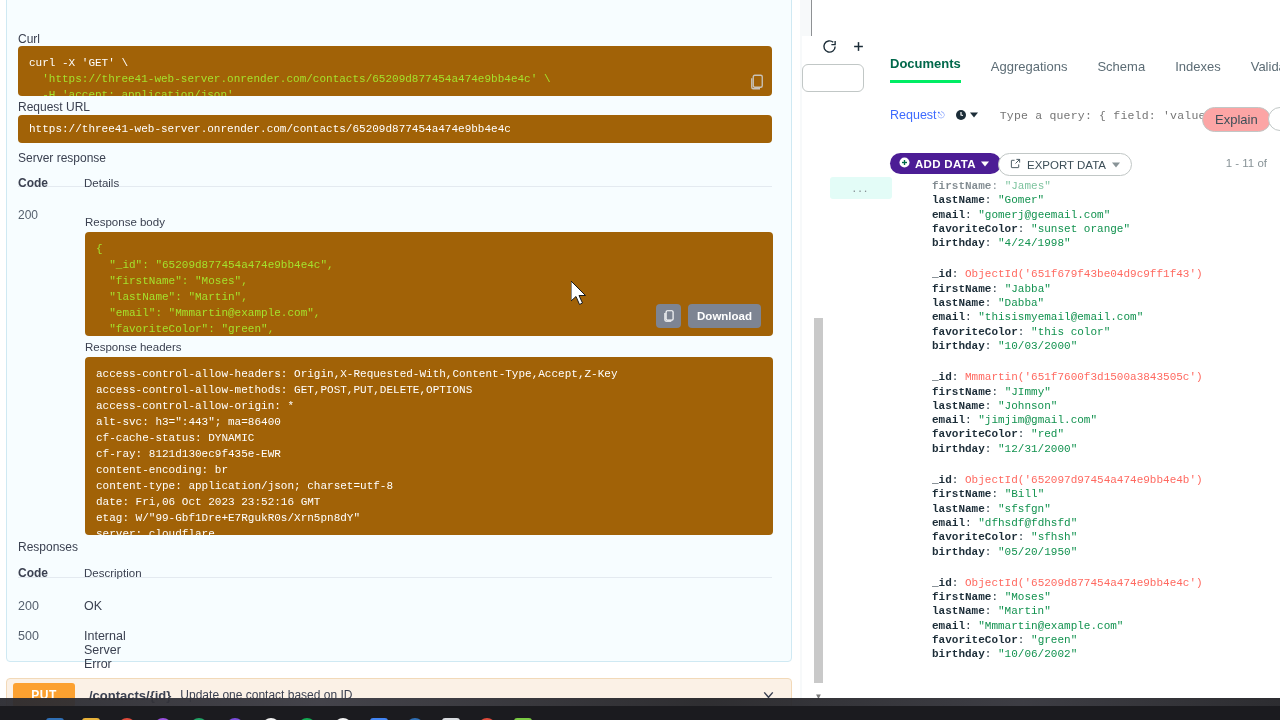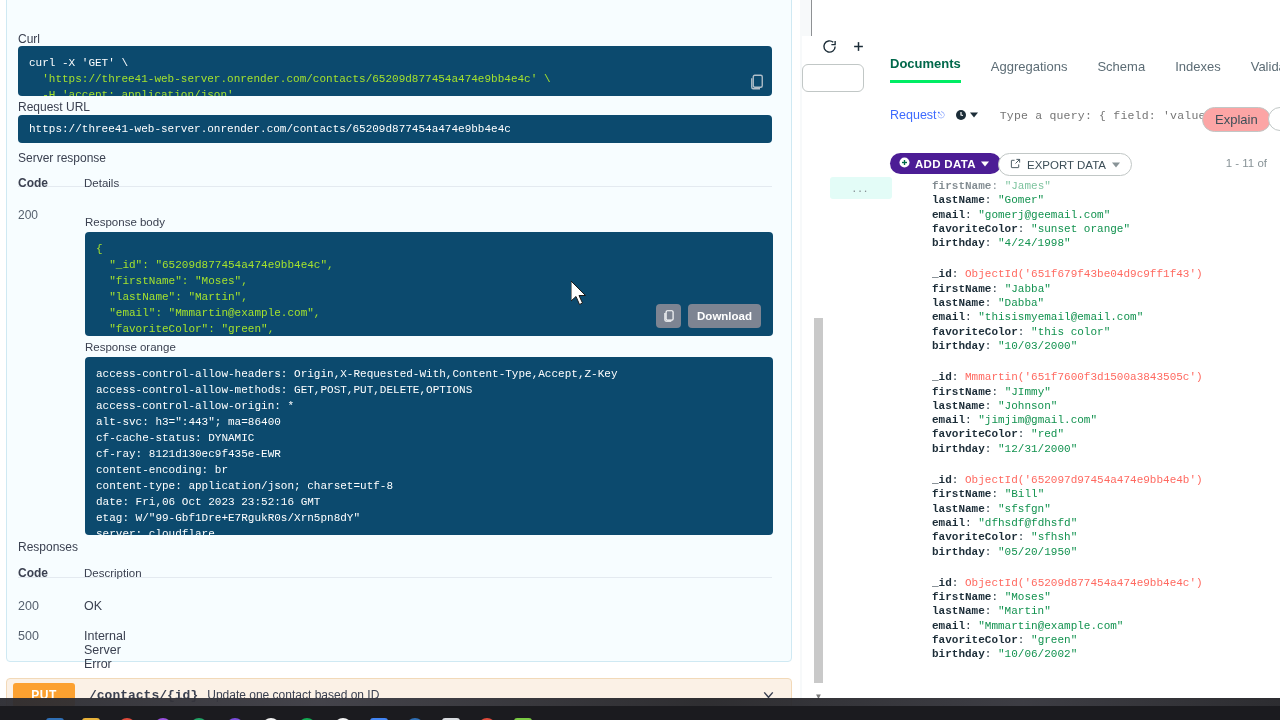--- a/index.html
+++ b/index.html
@@ -24,21 +24,21 @@
   }
   .top-dark-sliver {
     position: absolute; left: 590px; top: 0; width: 180px; height: 5px;
     background: #41444e; border-radius: 2px;
   }
 
   .sw-label {
     font-size: 12px; color: #3b4151; font-family: "Liberation Sans", sans-serif;
   }
   .codeblock {
-    background: #0c4a6e; color: #ffffff;
+    background: #a16207; color: #ffffff;
     font-family: "Liberation Mono", monospace;
     font-size: 11px; line-height: 16px;
     border-radius: 4px; padding: 9px 11px;
     position: relative; white-space: pre; overflow: hidden;
   }
   .codeblock .str { color: #a5e22d; }
   .codeblock .plain { color: #ffffff; }
 
   #curl-label { position: absolute; left: 18px; top: 32px; }
   #curl-block { position: absolute; left: 18px; top: 46px; width: 754px; height: 50px; }
@@ -93,21 +93,21 @@
     background: #fbf1e6; border: 1px solid #f2d9b8; border-radius: 4px;
     display: flex; align-items: center;
   }
   #put-verb {
     background: #fca130; color: #ffffff; font-weight: bold; font-size: 12px;
     width: 62px; text-align: center; padding: 5px 0; border-radius: 3px;
     margin-left: 6px; letter-spacing: .5px;
     font-family: "Liberation Sans", sans-serif;
   }
   #put-path {
-    margin-left: 14px; font-family: Liberation Mono, monospace;
+    margin-left: 14px; font-family: Liberation Sans, sans-serif;
     font-size: 13px; font-weight: bold; color: #3b4151;
   }
   #put-desc { margin-left: 9px; font-size: 12px; color: #3b4151; }
   #put-chevron { position: absolute; right: 14px; top: 7px; color: #3b4151; }
 
   
   #compass-panel {
     position: absolute; left: 800px; top: 0; width: 480px; height: 706px;
     background: #ffffff; overflow: hidden;
   }
@@ -245,21 +245,21 @@
         <div class="icon-btn">
           <svg width="14" height="14" viewBox="0 0 24 24" fill="none" stroke="#ffffff" stroke-width="2">
               <rect x="7" y="3" width="12" height="16" rx="2"></rect>
               <path d="M5 7v12a2 2 0 0 0 2 2h9"></path>
             </svg>
         </div>
         <button class="dark-btn">Download</button>
       </div>
     </div>
 
-    <div id="response-headers-label" class="sw-label">Response orange</div>
+    <div id="response-headers-label" class="sw-label">Response headers</div>
     <div id="response-headers-block" class="codeblock">access-control-allow-headers: Origin,X-Requested-With,Content-Type,Accept,Z-Key
 access-control-allow-methods: GET,POST,PUT,DELETE,OPTIONS
 access-control-allow-origin: *
 alt-svc: h3=":443"; ma=86400
 cf-cache-status: DYNAMIC
 cf-ray: 8121d130ec9f435e-EWR
 content-encoding: br
 content-type: application/json; charset=utf-8
 date: Fri,06 Oct 2023 23:52:16 GMT
 etag: W/"99-Gbf1Dre+E7RgukR0s/Xrn5pn8dY"

